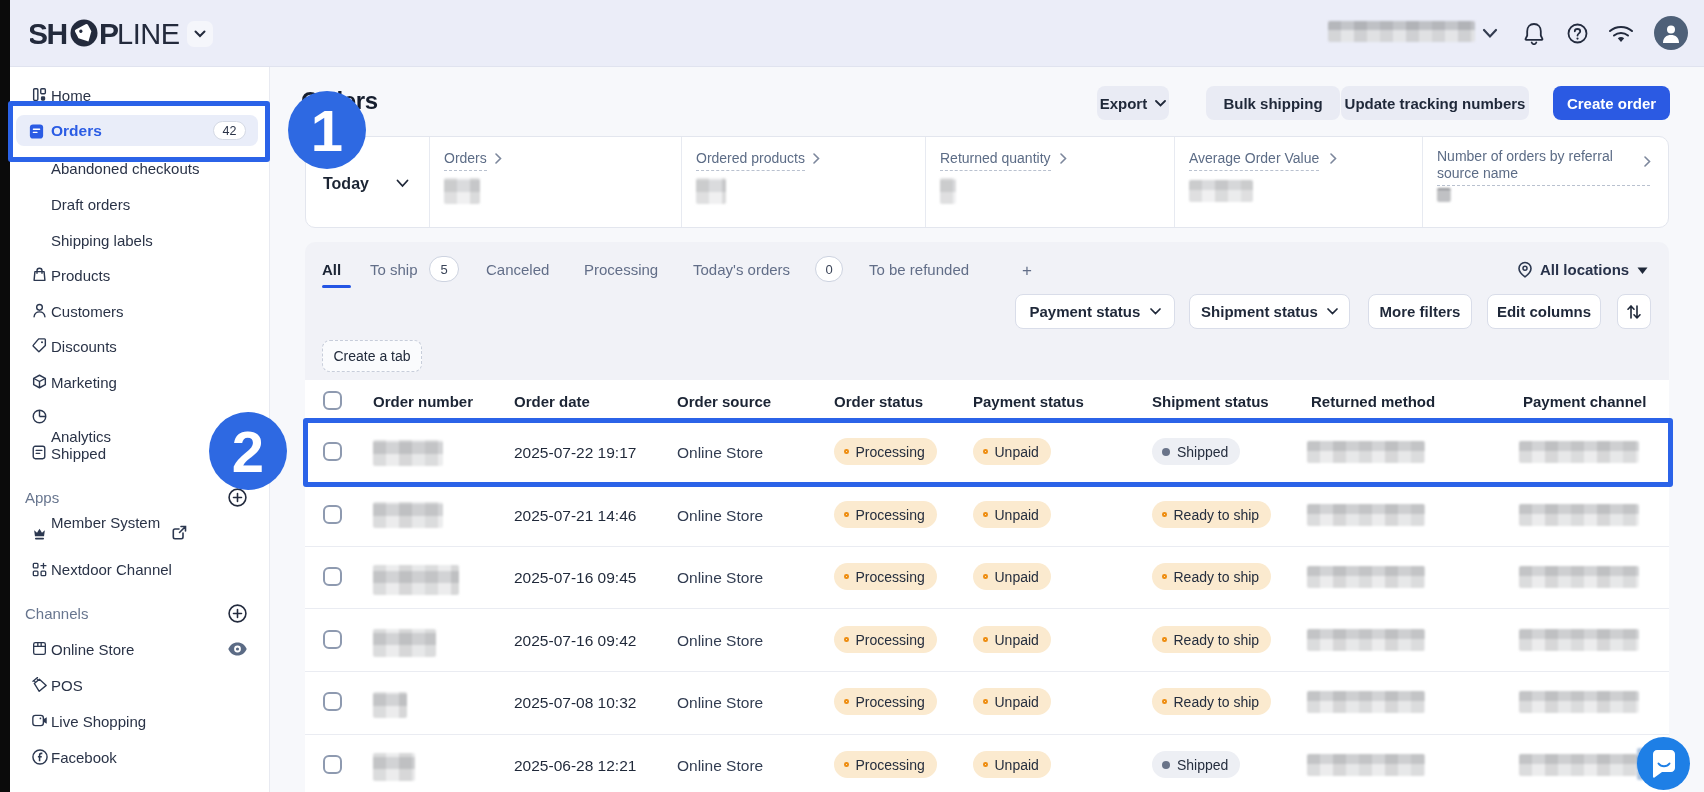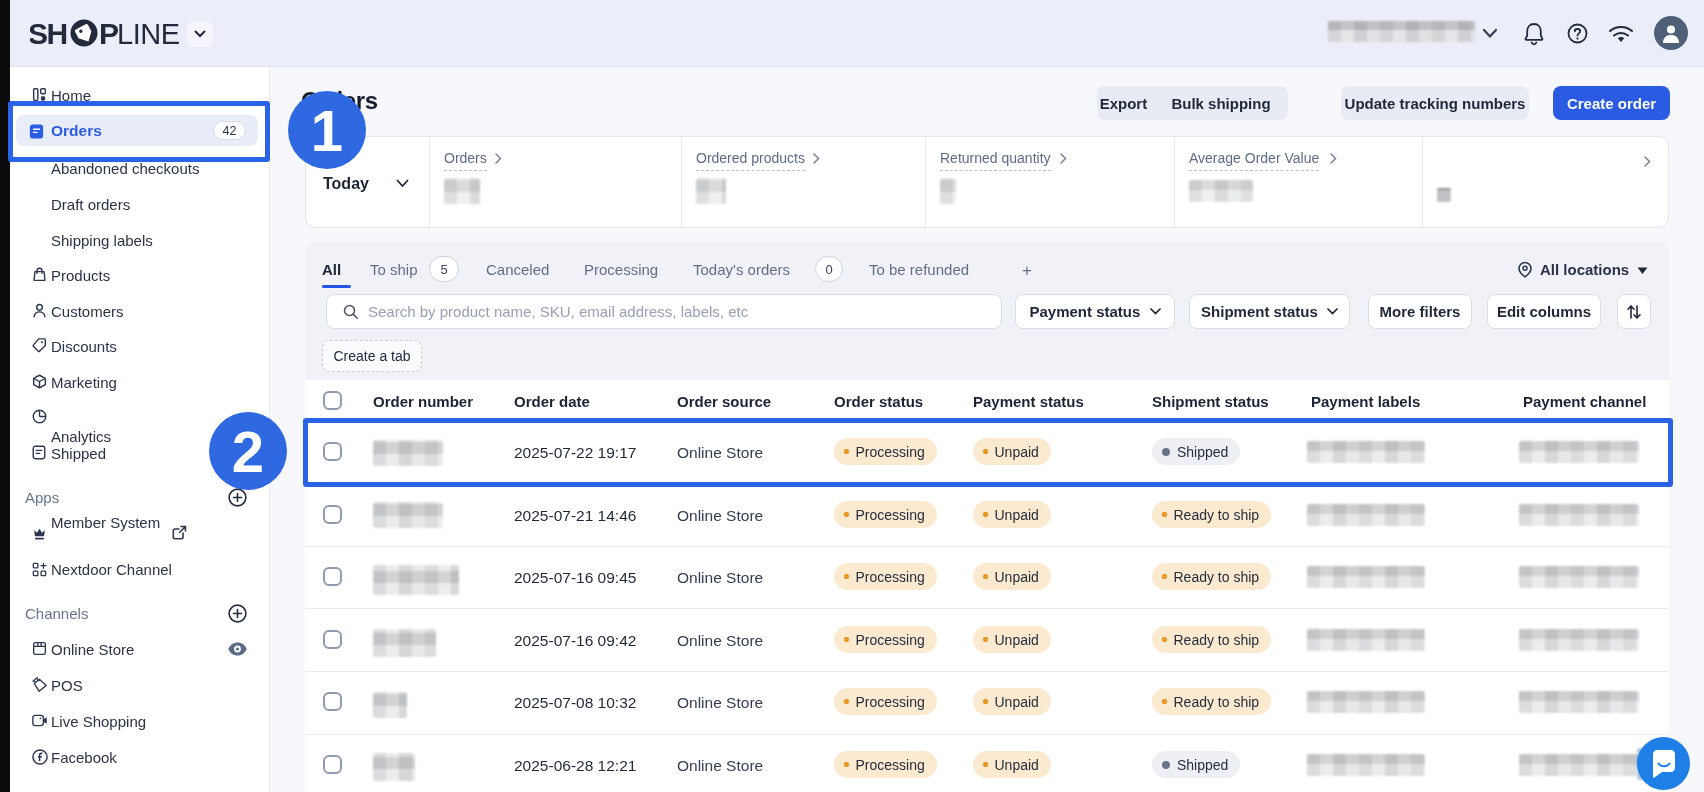--- a/index.html
+++ b/index.html
@@ -221,21 +221,21 @@
 <svg class="sic" style="left:32px; top:749px" width="16" height="16" viewBox="0 0 19 19">
       <circle cx="9.5" cy="9.5" r="8.4" fill="none" stroke="#2c3850" stroke-width="1.7"></circle>
       <path d="M12.3 5.2 L11 5.2 C9.8 5.2 9 6 9 7.3 L9 14.5 M7 9.2 L11.6 9.2" fill="none" stroke="#2c3850" stroke-width="1.8"></path>
     </svg>
 <div class="sit" style="top:749px">Facebook</div>
 
 <div class="abs" id="title">Orders</div>
 <div class="tbtn" style="left:1097px; width:72px;">Export&nbsp;<svg width="11" height="7" viewBox="0 0 11 7" style="margin-left:4px">
         <path d="M1 1 L5.5 5.5 L10 1" stroke="#1f2839" stroke-width="1.8" fill="none" stroke-linecap="round"></path>
       </svg></div>
-<div class="tbtn" style="left:1154px; width:134px;">Bulk shipping</div>
+<div class="tbtn" style="left:1206px; width:134px;">Bulk shipping</div>
 <div class="tbtn" style="left:1341px; width:188px;">Update tracking numbers</div>
 <div class="tbtn" id="btn-create" style="left:1553px; width:117px;">Create order</div>
 
 <div class="abs" id="stats"></div>
 <div class="abs" id="today">Today</div>
 <svg class="abs" style="left:396px; top:179px" width="13" height="9" viewBox="0 0 13 9">
       <path d="M1.5 1.5 L6.5 7 L11.5 1.5" stroke="#1f2839" stroke-width="1.8" fill="none" stroke-linecap="round"></path>
     </svg>
 <div class="vsep" style="left:429px"></div>
 <div class="vsep" style="left:681px"></div>
@@ -251,20 +251,21 @@
       <path d="M1 1 L5.5 5.5 L1 10" stroke="#7c879c" stroke-width="1.6" fill="none" stroke-linecap="round"></path>
     </svg>
 <div class="slabel" style="left:940px">Returned quantity</div>
     <svg class="schev" style="left:1060px" width="7" height="11" viewBox="0 0 7 11">
       <path d="M1 1 L5.5 5.5 L1 10" stroke="#7c879c" stroke-width="1.6" fill="none" stroke-linecap="round"></path>
     </svg>
 <div class="slabel" style="left:1189px">Average Order Value</div>
     <svg class="schev" style="left:1330px" width="7" height="11" viewBox="0 0 7 11">
       <path d="M1 1 L5.5 5.5 L1 10" stroke="#7c879c" stroke-width="1.6" fill="none" stroke-linecap="round"></path>
     </svg>
+<div class="slabel" style="left:1437px; top:148px; width:213px;">Number of orders by referral source name</div>
     <svg class="schev" style="left:1644px; top:156px" width="7" height="11" viewBox="0 0 7 11">
       <path d="M1 1 L5.5 5.5 L1 10" stroke="#7c879c" stroke-width="1.6" fill="none" stroke-linecap="round"></path>
     </svg>
 <div class="bl bl-light" style="left:444px; top:178px; width:36px; height:26px"></div>
 <div class="bl bl-light" style="left:696px; top:178px; width:30px; height:26px"></div>
 <div class="bl bl-light" style="left:940px; top:178px; width:16px; height:26px"></div>
 <div class="bl bl-light" style="left:1189px; top:180px; width:64px; height:22px"></div>
 <div class="bl" style="left:1437px; top:188px; width:14px; height:14px; background-color:#9fa1a6"></div>
 
 <div class="abs" id="card"></div>
@@ -281,24 +282,20 @@
 <div class="tab" style="left:1022px; font-size:17px;">+</div>
 <svg class="abs" style="left:1517px; top:261px" width="16" height="17" viewBox="0 0 16 17">
       <path d="M8 1.5 C11.3 1.5 14 4.2 14 7.5 C14 10.5 10.5 14 8 15.8 C5.5 14 2 10.5 2 7.5 C2 4.2 4.7 1.5 8 1.5 Z" fill="none" stroke="#2c3850" stroke-width="1.6"></path>
       <circle cx="8" cy="7.3" r="2" fill="none" stroke="#2c3850" stroke-width="1.5"></circle>
     </svg>
 <div class="tab" style="left:1540px; color:#28324a; font-weight:600">All locations</div>
 <svg class="abs" style="left:1637px; top:267px" width="11" height="8" viewBox="0 0 11 8">
       <path d="M0.5 0.5 L5.5 7 L10.5 0.5 Z" fill="#1f2839"></path>
     </svg>
 
-<div class="abs" id="tsearch"><svg width="16" height="16" viewBox="0 0 16 16">
-        <circle cx="6.5" cy="6.5" r="5" stroke="#4a5468" stroke-width="1.5" fill="none"></circle>
-        <path d="M10.4 10.4 L14.2 14.2" stroke="#4a5468" stroke-width="1.5" stroke-linecap="round"></path>
-      </svg>Search by product name, SKU, email address, labels, etc</div>
 <div class="fbtn" style="left:1015px; width:160px">Payment status&nbsp;<svg width="11" height="7" viewBox="0 0 11 7" style="margin-left:5px">
         <path d="M1 1 L5.5 5.5 L10 1" stroke="#1f2839" stroke-width="1.7" fill="none" stroke-linecap="round"></path>
       </svg></div>
 <div class="fbtn" style="left:1189px; width:161px">Shipment status&nbsp;<svg width="11" height="7" viewBox="0 0 11 7" style="margin-left:5px">
         <path d="M1 1 L5.5 5.5 L10 1" stroke="#1f2839" stroke-width="1.7" fill="none" stroke-linecap="round"></path>
       </svg></div>
 <div class="fbtn" style="left:1368px; width:104px">More filters</div>
 <div class="fbtn" style="left:1487px; width:114px">Edit columns</div>
 <div class="fbtn" style="left:1617px; width:34px">
       <svg width="14" height="16" viewBox="0 0 14 16">
@@ -308,21 +305,21 @@
     </div>
 <div class="abs" id="createtab">Create a tab</div>
 
 <div class="cb" style="top:391px"></div>
 <div class="th" style="left:373px">Order number</div>
 <div class="th" style="left:514px">Order date</div>
 <div class="th" style="left:677px">Order source</div>
 <div class="th" style="left:834px">Order status</div>
 <div class="th" style="left:973px">Payment status</div>
 <div class="th" style="left:1152px">Shipment status</div>
-<div class="th" style="left:1311px">Payment labels</div>
+<div class="th" style="left:1311px">Returned method</div>
 <div class="th" style="left:1523px">Payment channel</div>
 <div class="rowline" style="top:421px"></div>
 <div class="rowline" style="top:484px"></div>
 <div class="rowline" style="top:546px"></div>
 <div class="rowline" style="top:608px"></div>
 <div class="rowline" style="top:671px"></div>
 <div class="rowline" style="top:734px"></div>
 
 <div class="cb" style="top:442px"></div>
 <div class="bl" style="left:373px; top:440px; width:70px; height:26px"></div>

